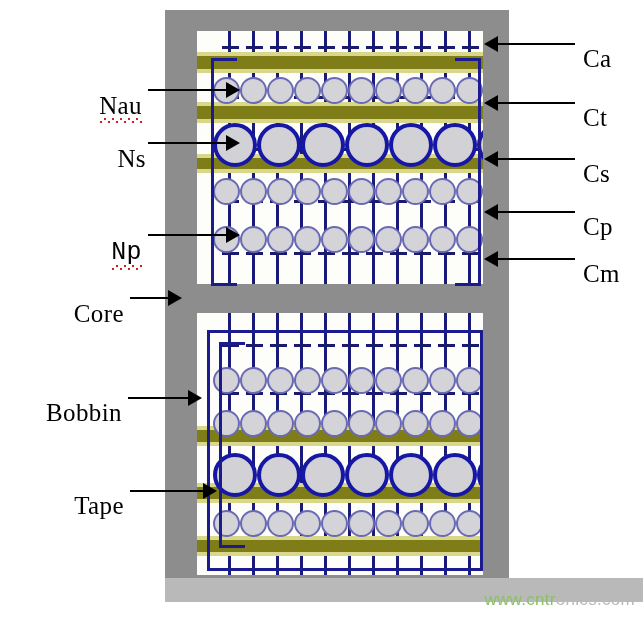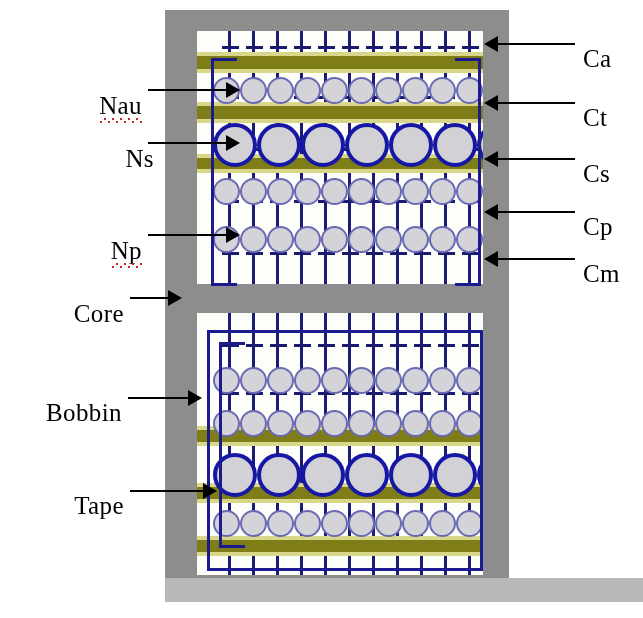--- a/index.html
+++ b/index.html
@@ -314,24 +314,24 @@
   <div class="bob" style="left:211px;top:58px;width:23px;height:222px;border-right:none;"></div>
   <div class="bob" style="left:455px;top:58px;width:23px;height:222px;border-left:none;"></div>
 
   <div class="bob" style="left:207px;top:330px;width:270px;height:235px;"></div>
   <div class="bob" style="left:219px;top:342px;width:23px;height:200px;border-right:none;"></div>
 
   <div id="labelLayer">
       <div class="lbl sq" style="top: 78px; left: 0px; width: 148px; text-align: right; padding-right: 6px; box-sizing: border-box; position: absolute;"><span style="position: relative; display: inline-block;">Nau<span class="squiggle"></span></span></div>
       <div class="lead" style="left: 148px; width: 90px; top: 89px;"></div>
       <div class="arrow r" style="top: 82px; left: 226px;"></div>
-      <div class="lbl" style="top: 131px; left: 12px; width: 148px; text-align: right; padding-right: 6px; box-sizing: border-box;">Ns</div>
+      <div class="lbl" style="top: 131px; left: 4px; width: 148px; text-align: right; padding-right: 6px; box-sizing: border-box;">Ns</div>
       <div class="lead" style="left: 148px; width: 90px; top: 142px;"></div>
       <div class="arrow r" style="top: 135px; left: 226px;"></div>
-      <div class="lbl sq" style="top: 223px; left: 0px; width: 148px; text-align: right; padding-right: 6px; box-sizing: border-box; position: absolute;"><span style="position: relative; display: inline-block;">Np<span class="squiggle"></span></span></div>
+      <div class="lbl sq" style="top: 223px; left: 0px; width: 148px; text-align: right; padding-right: 6px; box-sizing: border-box; position: absolute;"><span style="position: relative; display: inline-block; font-family: Liberation Mono, monospace;">Np<span class="squiggle"></span></span></div>
       <div class="lead" style="left: 148px; width: 90px; top: 234px;"></div>
       <div class="arrow r" style="top: 227px; left: 226px;"></div>
       <div class="lbl" style="top: 286px; left: 0px; width: 130px; text-align: right; padding-right: 6px; box-sizing: border-box;">Core</div>
       <div class="lead" style="left: 130px; width: 50px; top: 297px;"></div>
       <div class="arrow r" style="top: 290px; left: 168px;"></div>
       <div class="lbl" style="top: 385px; left: 0px; width: 128px; text-align: right; padding-right: 6px; box-sizing: border-box;">Bobbin</div>
       <div class="lead" style="left: 128px; width: 72px; top: 397px;"></div>
       <div class="arrow r" style="top: 390px; left: 188px;"></div>
       <div class="lbl" style="top: 478px; left: 0px; width: 130px; text-align: right; padding-right: 6px; box-sizing: border-box;">Tape</div>
       <div class="lead" style="left: 130px; width: 85px; top: 490px;"></div>
@@ -346,14 +346,17 @@
       <div class="lead" style="left: 486px; width: 89px; top: 158px;"></div>
       <div class="arrow l" style="top: 151px; left: 484px;"></div>
       <div class="lbl" style="top: 199px; left: 583px;">Cp</div>
       <div class="lead" style="left: 486px; width: 89px; top: 211px;"></div>
       <div class="arrow l" style="top: 204px; left: 484px;"></div>
       <div class="lbl" style="top: 246px; left: 583px;">Cm</div>
       <div class="lead" style="left: 486px; width: 89px; top: 258px;"></div>
       <div class="arrow l" style="top: 251px; left: 484px;"></div>
     </div>
 
+  <div class="wm">
+    <span class="g">www.cntr</span><span class="k">onics.com</span>
+  </div>
 
 </div>
 
 </body></html>

